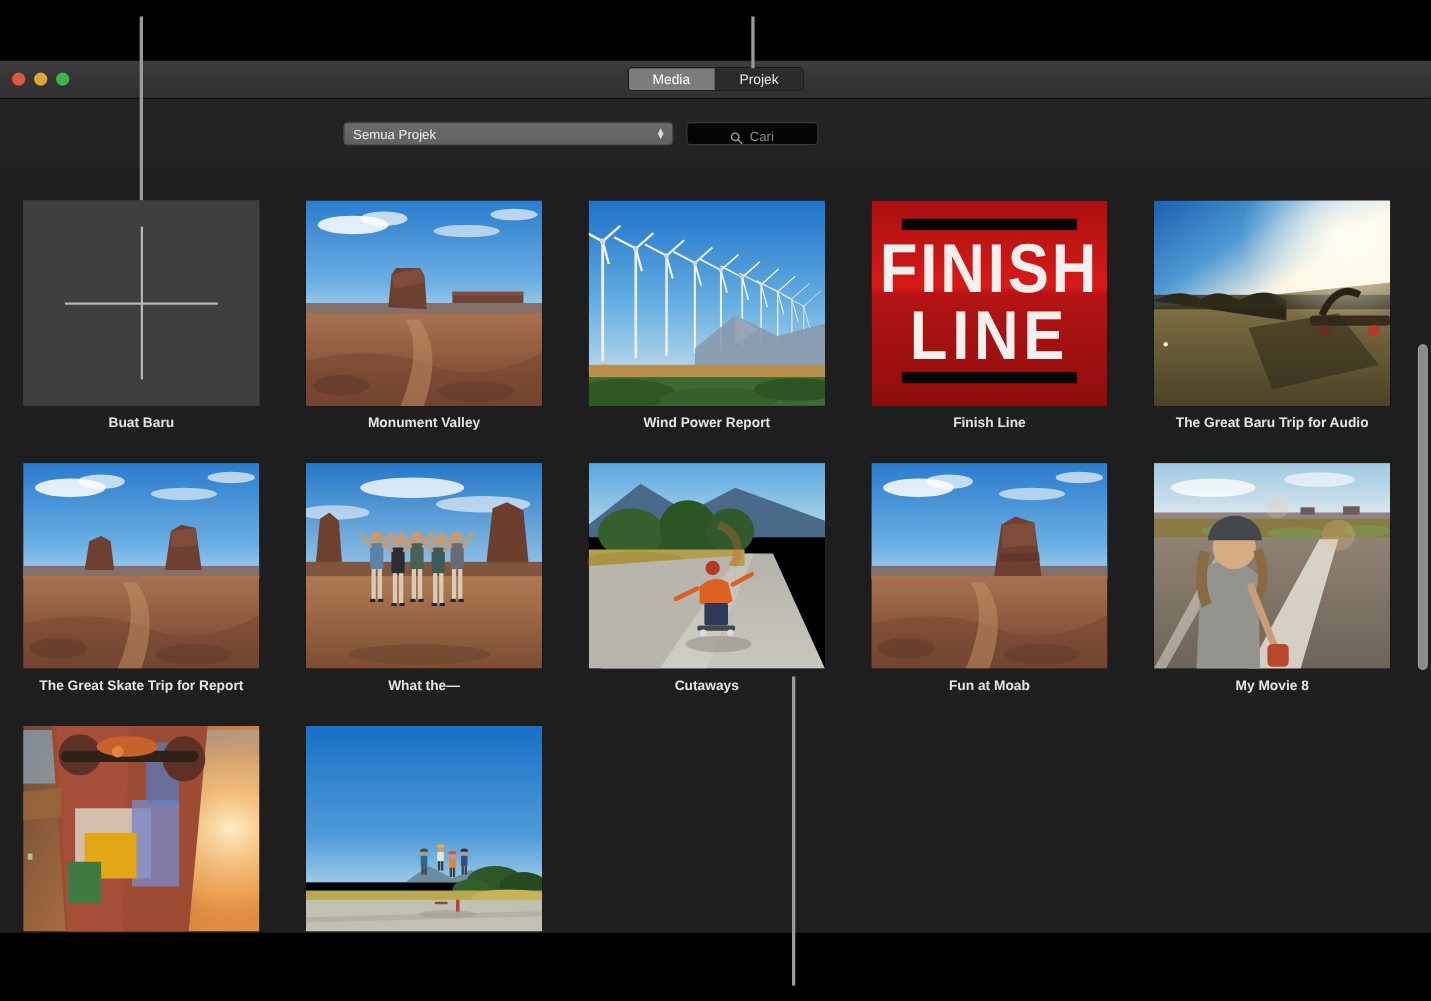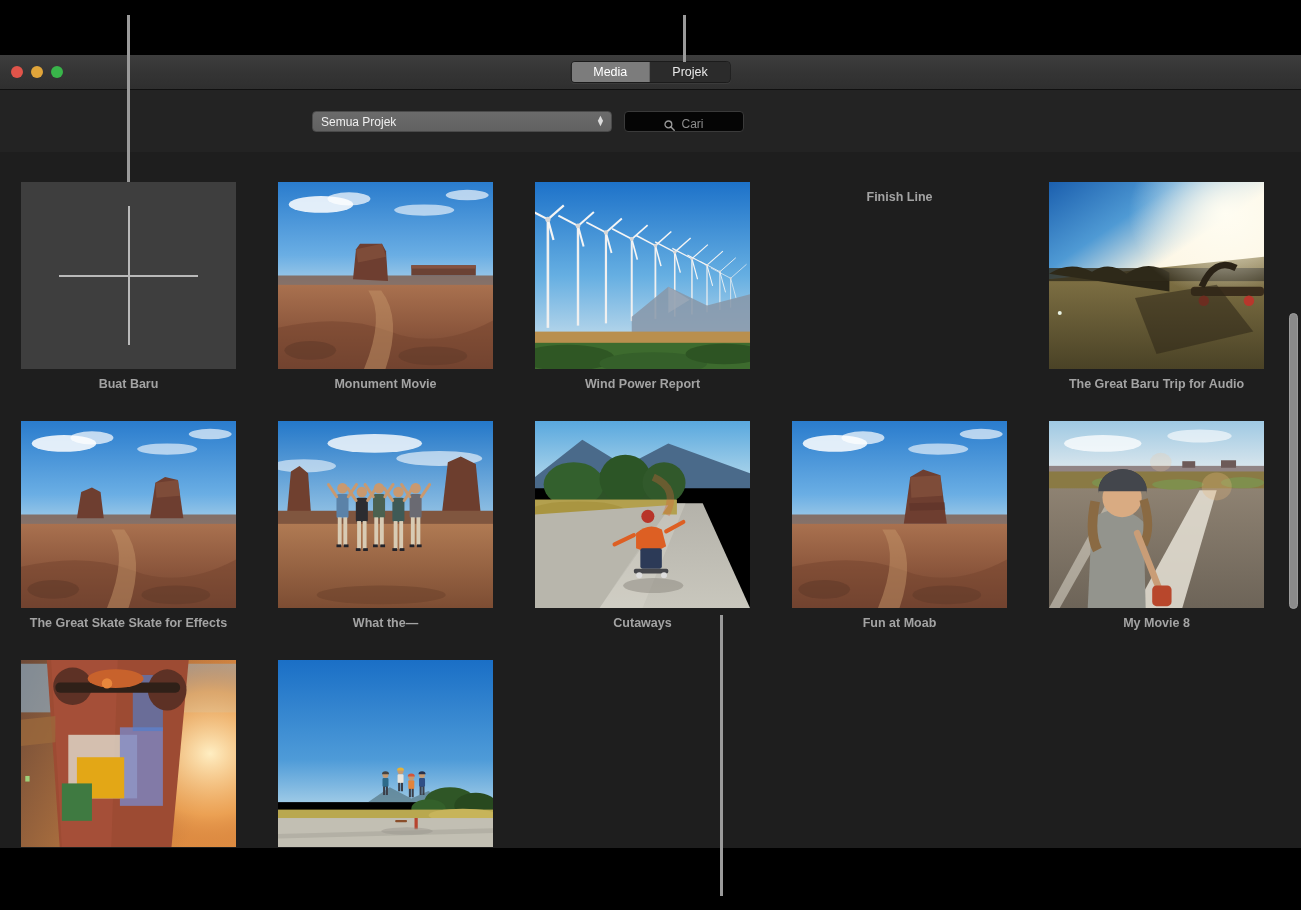--- a/index.html
+++ b/index.html
@@ -103,21 +103,21 @@
   }
   .thumb{
     display:block;
     box-shadow:0 0 0 0 rgba(0,0,0,0);
     background:#000;
     position:relative;
     overflow:hidden;
   }
   .caption{
     margin-top:9px;
-    font-size:12.5px; font-weight:bold; color:#a3a3a3;
+    font-size:12.5px; font-weight:bold; color:#e5e5e5;
     text-align:center; line-height:1.1;
     white-space:nowrap;
   }
 
   
   .newproj{
     width:215px; height:187px; background:#3e3e3e; position:relative;
   }
   .newproj .bar{ position:absolute; background:#b9b9b9; }
   .newproj .bar.h{ left:38px; top:93px; width:139px; height:2px; }
@@ -204,21 +204,21 @@
       <path d="M78 67.32 L104 61.71 L108 74.8 L80 80.41 Z" fill="#84513c" opacity=".75"></path>
       <rect x="133.3" y="83.215" width="64.5" height="10.285" fill="#6b4234"></rect>
       <rect x="133.3" y="83.215" width="64.5" height="3.3659999999999997" fill="#855240"></rect>
     <rect y="102.85000000000001" width="215" height="84.15" fill="url(#mvgnd0)"></rect>
     <path d="M0 145.86 Q64.5 130.9 111.8 149.6 T215 138.38 L215 187 L0 187 Z" fill="#76462f" opacity=".55"></path>
     <path d="M90.3 108.46 Q107.5 134.64 86 187 L107.5 187 Q124.69999999999999 136.51 103.2 108.46 Z" fill="#c49468" opacity=".5"></path>
     <ellipse cx="32.25" cy="168.3" rx="25.8" ry="9.35" fill="#5e3828" opacity=".55"></ellipse>
     <ellipse cx="154.79999999999998" cy="173.91" rx="34.4" ry="9.35" fill="#5e3828" opacity=".45"></ellipse>
   </svg></div>
             </div>
-            <div class="caption">Monument Movie</div>
+            <div class="caption">Monument Valley</div>
           </div>
           <div class="cell">
             <div class="thumbwrap">
               <div class="thumb" style="width: 215px; height: 187px;"><svg width="215" height="187" viewBox="0 0 215 187">
     <defs>
       <linearGradient id="wpsky" x1="0" y1="0" x2="0" y2="1">
         <stop offset="0%" stop-color="#1d72c9"></stop>
                       <stop offset="60%" stop-color="#66afe2"></stop>
         <stop offset="100%" stop-color="#b9d7ea"></stop>
       </linearGradient>
@@ -299,20 +299,37 @@
     <rect y="149.6" width="215" height="14.96" fill="#b98f4e"></rect>
     <rect y="160.82" width="215" height="26.180000000000003" fill="#3d6b2e"></rect>
     <ellipse cx="32.25" cy="175.78" rx="47.3" ry="13.090000000000002" fill="#2f5724"></ellipse>
     <ellipse cx="118.25000000000001" cy="181.39" rx="53.75" ry="11.219999999999999" fill="#35602a"></ellipse>
     <ellipse cx="189.2" cy="172.04000000000002" rx="38.699999999999996" ry="10.285" fill="#2d5423"></ellipse>
   </svg></div>
             </div>
             <div class="caption">Wind Power Report</div>
           </div>
           <div class="cell">
+            <div class="thumbwrap">
+              <div class="thumb" style="width: 215px; height: 187px;"><svg width="215" height="187" viewBox="0 0 215 187">
+    <defs>
+      <linearGradient id="flbg" x1="0" y1="0" x2="0" y2="1">
+        <stop offset="0%" stop-color="#a81010"></stop>
+                      <stop offset="42%" stop-color="#d81a18"></stop>
+        <stop offset="46%" stop-color="#b51313"></stop>
+                      <stop offset="100%" stop-color="#8e0d0d"></stop>
+      </linearGradient>
+    </defs>
+    <rect width="215" height="187" fill="url(#flbg)"></rect>
+    <rect x="27.95" y="16.83" width="159.1" height="10.285" fill="#0a0505"></rect>
+    <rect x="27.95" y="156.14499999999998" width="159.1" height="10.285" fill="#0a0505"></rect>
+    <text x="107.5" y="83.215" text-anchor="middle" font-family="Liberation Sans, sans-serif" font-weight="bold" font-size="56.1" letter-spacing="2.58" fill="#f4f0ee" transform="scale(1,1.12) translate(0,-8.976)">FINISH</text>
+    <text x="107.5" y="144.925" text-anchor="middle" font-family="Liberation Sans, sans-serif" font-weight="bold" font-size="56.1" letter-spacing="4.3" fill="#f4f0ee" transform="scale(1,1.12) translate(0,-15.895000000000001)">LINE</text>
+  </svg></div>
+            </div>
             <div class="caption">Finish Line</div>
           </div>
           <div class="cell">
             <div class="thumbwrap">
               <div class="thumb" style="width: 215px; height: 187px;"><svg width="215" height="187" viewBox="0 0 215 187">
     <defs>
       <linearGradient id="ssky" x1="0" y1="0" x2="0.75" y2="0.5">
         <stop offset="0%" stop-color="#1b5fae"></stop>
                       <stop offset="55%" stop-color="#4f9ad4"></stop>
         <stop offset="100%" stop-color="#fdf6e4"></stop>
@@ -369,21 +386,21 @@
       <path d="M55.9 97.24000000000001 L60.2 71.06 L70.95 66.38499999999999 L79.55 71.06 L82.775 97.24000000000001 Z" fill="#6e3e30"></path>
       <path d="M129 97.24000000000001 L134.375 61.71 L144.05 56.1 L156.95 58.905 L162.325 97.24000000000001 Z" fill="#6e3e30"></path>
       <path d="M134.375 61.71 L156.95 58.905 L159.1 74.8 L135.45 76.67 Z" fill="#85523d" opacity=".7"></path>
     <rect y="102.85000000000001" width="215" height="84.15" fill="url(#mvgnd1)"></rect>
     <path d="M0 145.86 Q64.5 130.9 111.8 149.6 T215 138.38 L215 187 L0 187 Z" fill="#76462f" opacity=".55"></path>
     <path d="M90.3 108.46 Q107.5 134.64 86 187 L107.5 187 Q124.69999999999999 136.51 103.2 108.46 Z" fill="#c49468" opacity=".5"></path>
     <ellipse cx="32.25" cy="168.3" rx="25.8" ry="9.35" fill="#5e3828" opacity=".55"></ellipse>
     <ellipse cx="154.79999999999998" cy="173.91" rx="34.4" ry="9.35" fill="#5e3828" opacity=".45"></ellipse>
   </svg></div>
             </div>
-            <div class="caption">The Great Skate Skate for Effects</div>
+            <div class="caption">The Great Skate Trip for Report</div>
           </div>
           <div class="cell">
             <div class="thumbwrap">
               <div class="thumb" style="width: 215px; height: 187px;"><svg width="215" height="187" viewBox="0 0 215 187">
     <defs>
       <linearGradient id="jfsky" x1="0" y1="0" x2="0" y2="1">
         <stop offset="0%" stop-color="#2478c9"></stop>
                       <stop offset="100%" stop-color="#9cc8e6"></stop>
       </linearGradient>
       <linearGradient id="jfgnd" x1="0" y1="0" x2="0" y2="1">

